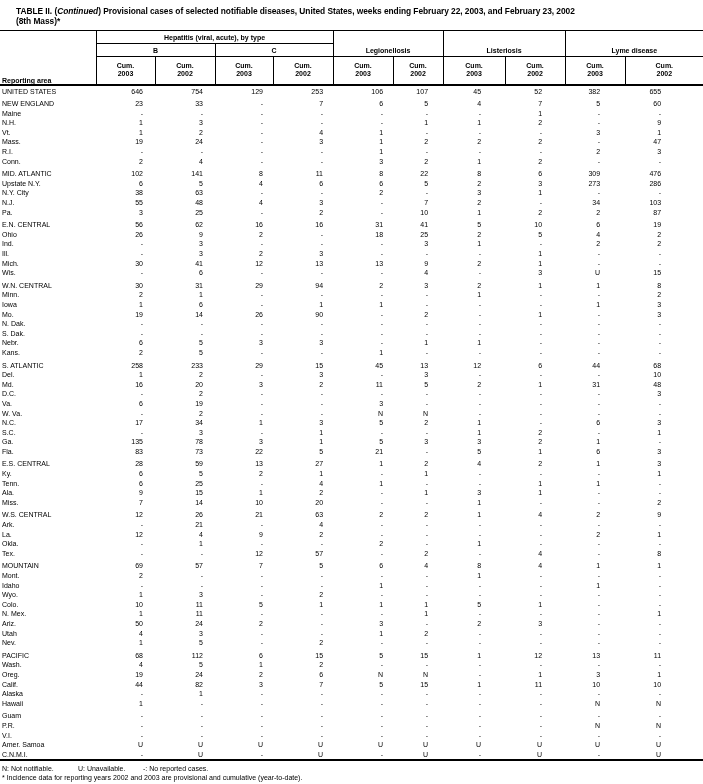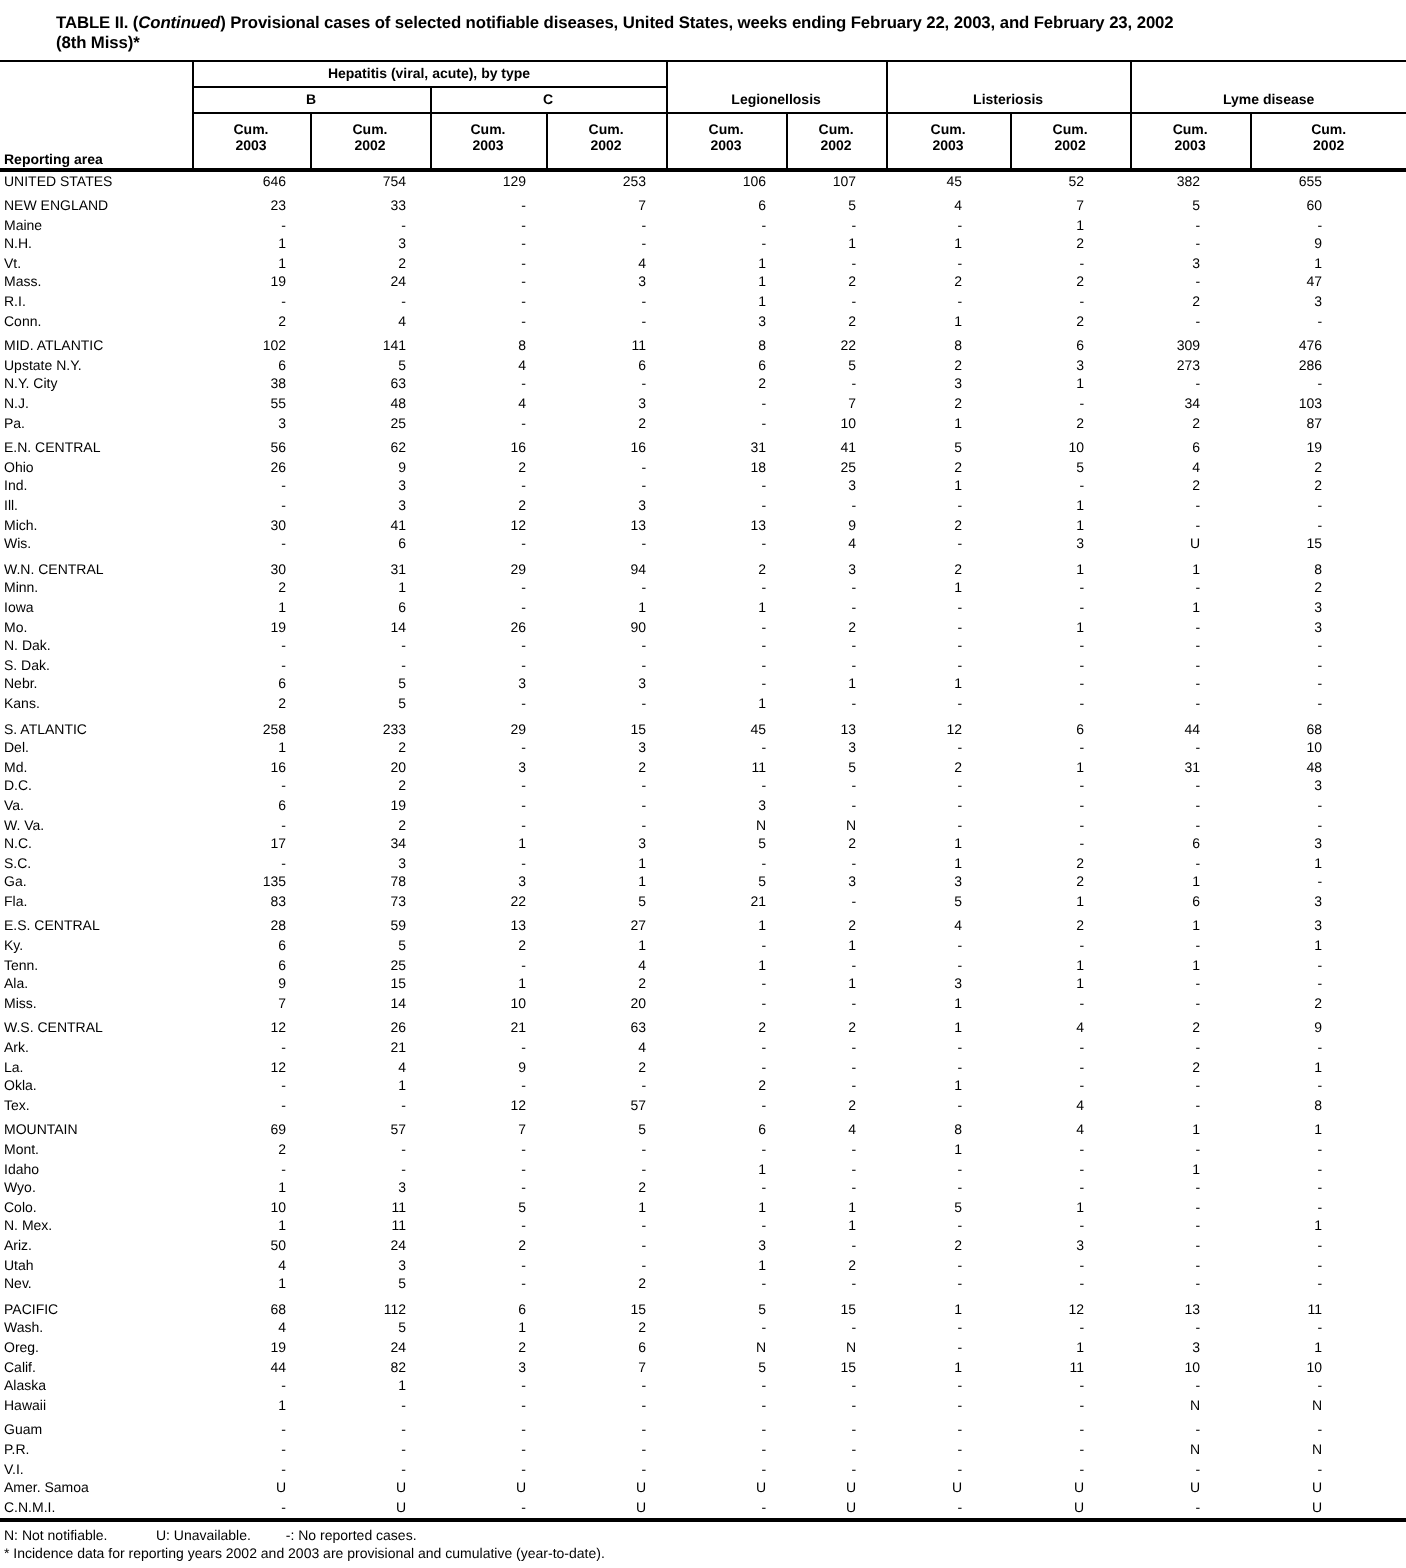--- a/index.html
+++ b/index.html
@@ -3,21 +3,21 @@
 <meta charset="utf-8">
 <style>
   * { box-sizing: border-box; }
   html, body { margin: 0; padding: 0; background: #fff; }
   body {
     width: 703px; height: 784px; overflow: hidden;
     font-family: "Liberation Sans", sans-serif; color: #000;
   }
   .title {
     font-size: 8.4px; font-weight: bold; line-height: 10px;
-    margin: 6px 6px 4px 28px; letter-spacing: -0.05px;
+    margin: 6px 6px 4px 16px; letter-spacing: -0.05px;
   }
   table.mmwr {
     border-collapse: collapse; table-layout: fixed; width: 703px;
     border-bottom: 2px solid #000;
   }
   th, td { padding: 0; font-size: 7px; font-weight: normal; overflow: hidden; }
   thead th { font-weight: bold; text-align: center; }
   .bt { border-top: 1px solid #000; }
   .bl { border-left: 1px solid #000; }
   .br { border-right: 1px solid #000; }
@@ -45,21 +45,21 @@
   .footnotes { font-size: 7px; line-height: 9px; margin: 3px 0 0 2px; }
   .fn1 span { display: inline-block; }
   .fn-n { width: 74px; }
   .fn-u { width: 63px; }
 </style>
 </head>
 <body>
 
 <div class="title">
   <span>TABLE II. (</span><i>Continued</i><span>) Provisional cases of selected notifiable diseases, United States, weeks ending February 22, 2003, and February 23, 2002</span><br>
-  <span>(8th Miss)*</span>
+  <span>(8th Mass)*</span>
 </div>
 
 <table class="mmwr">
   <colgroup>
     <col style="width:96px">
       <col style="width:59px">
       <col style="width:60px">
       <col style="width:58px">
       <col style="width:60px">
       <col style="width:60px">

